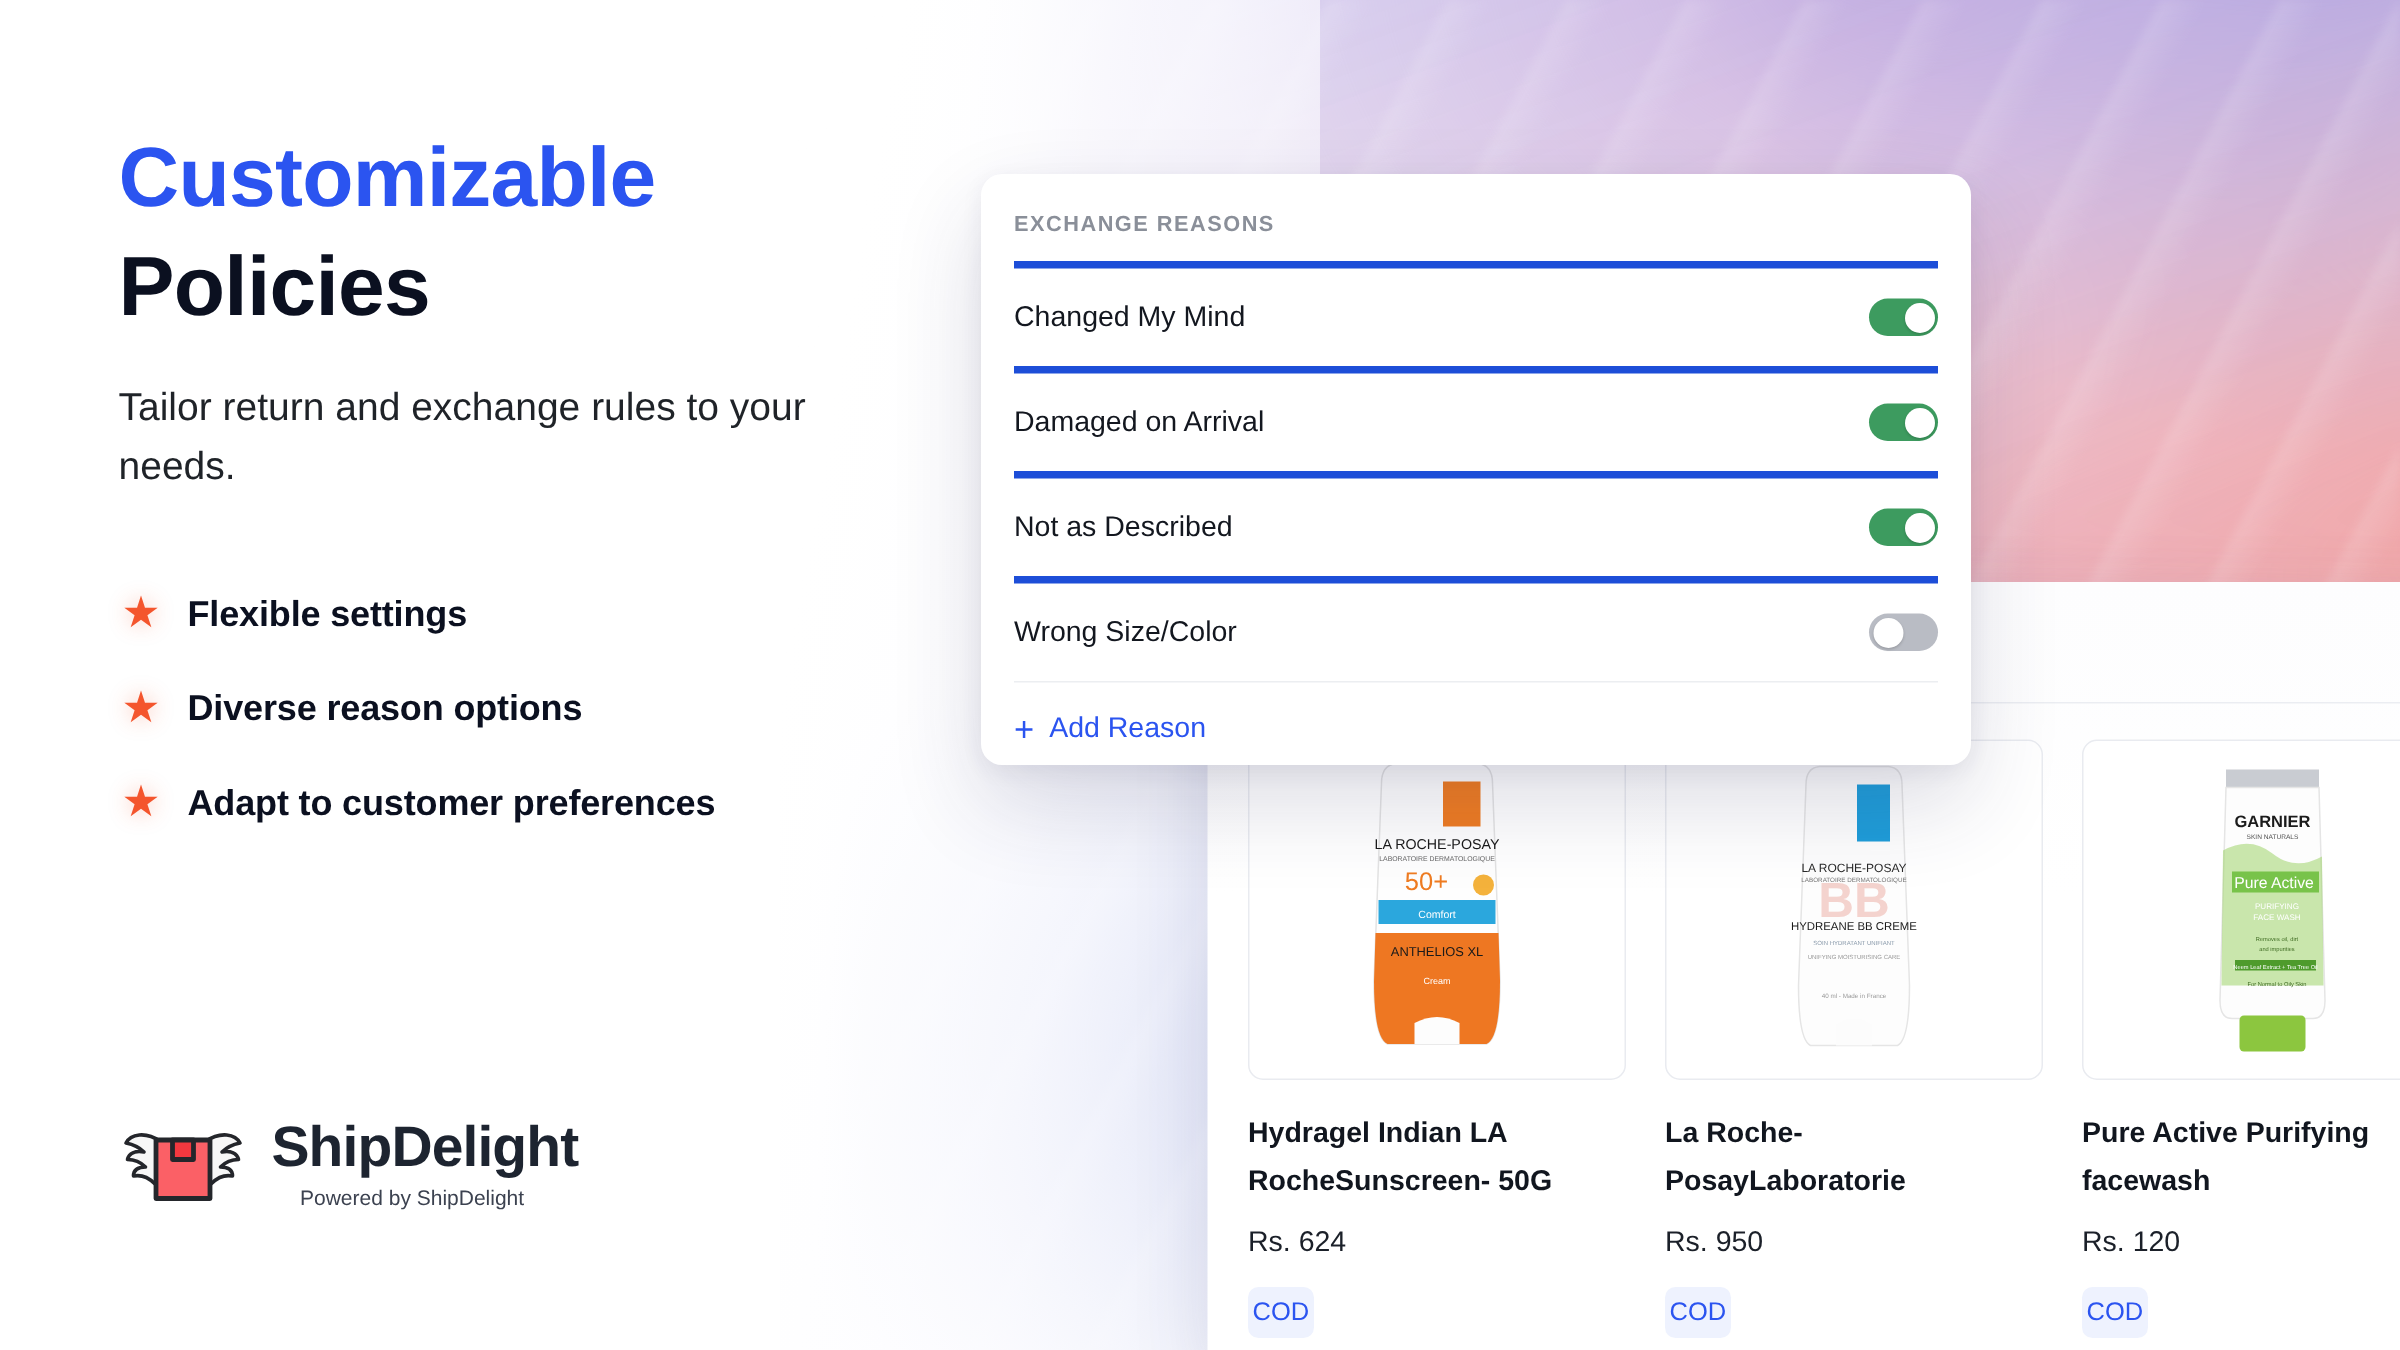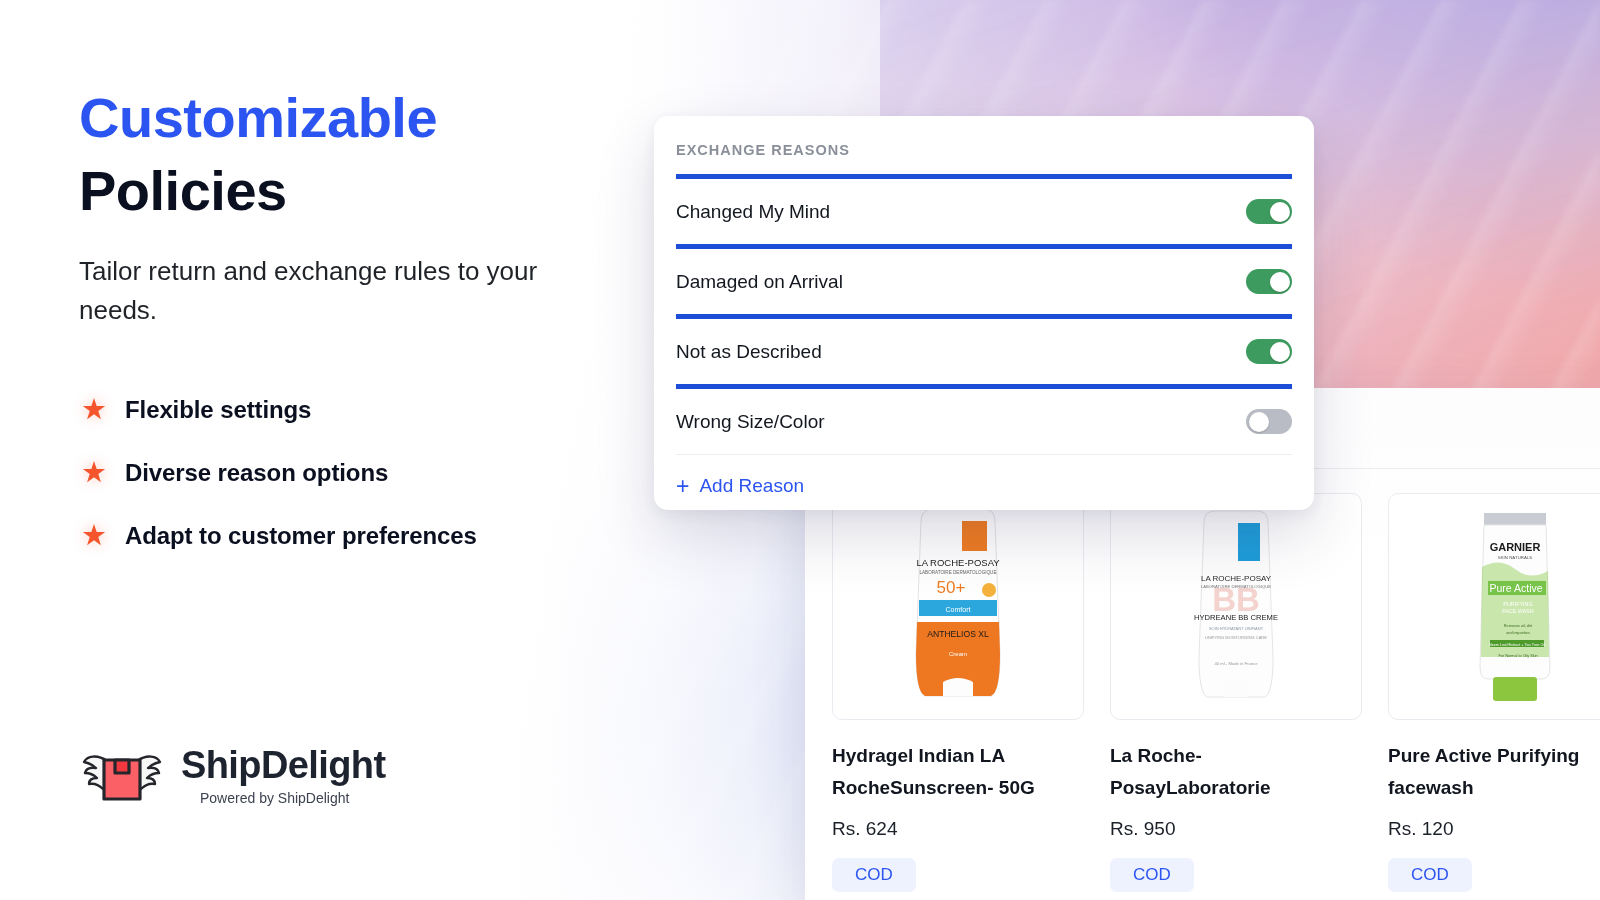--- a/index.html
+++ b/index.html
@@ -90,21 +90,21 @@
     width:250px;height:225px;border:1px solid #e9ebf0;border-radius:10px;background:#ffffff;
     display:flex;align-items:center;justify-content:center;overflow:hidden;
   }
   .product-title{
     margin-top:20px;font-size:19px;line-height:1.67;font-weight:bold;color:#11161f;
     width:238px;
   }
   .product-meta{margin-top:15px;display:flex;align-items:flex-start;gap:18px;flex-direction:column;}
   .product-price{font-size:19px;color:#1b2029;}
   .cod-badge{
-    background:#eef2fe;color:#2b54f0;font-size:17px;padding:7px 23px;border-radius:7px;
+    background:#eef2fe;color:#2b54f0;font-size:17px;padding:7px 3px;border-radius:7px;
   }
 
   
   .reasons-card{
     position:absolute;left:654px;top:116px;width:660px;height:394px;
     background:#ffffff;border-radius:14px;
     box-shadow:0 26px 60px rgba(44,44,90,0.16), 0 4px 14px rgba(44,44,90,0.07);
     overflow:hidden;
   }
   .reasons-title{

